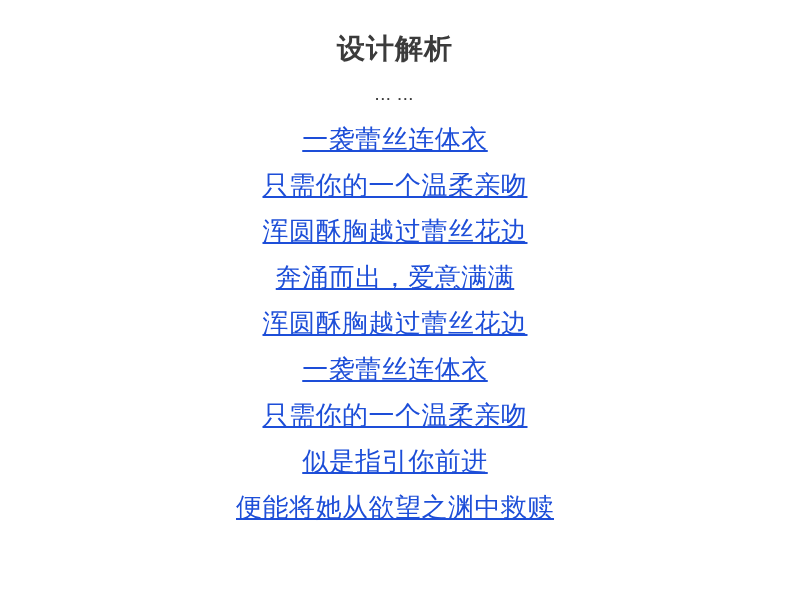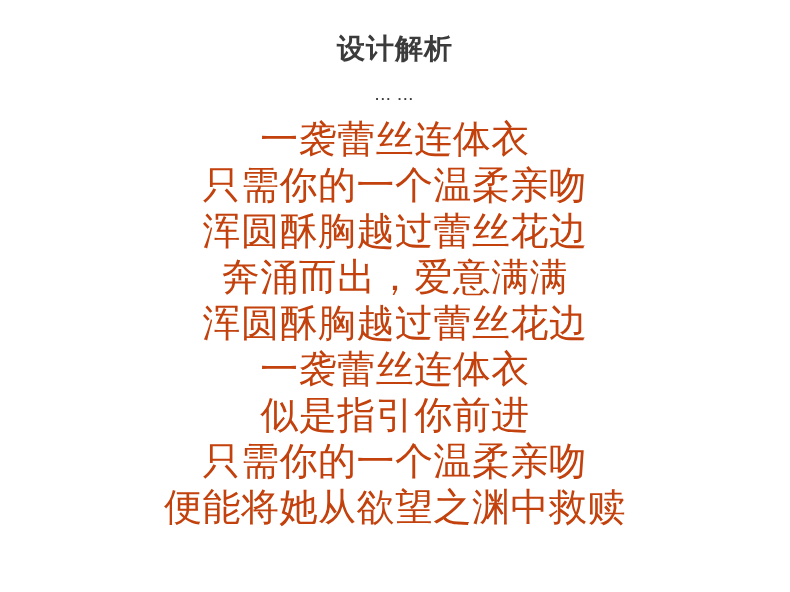--- a/index.html
+++ b/index.html
@@ -34,39 +34,40 @@
     line-height: 13px;
     font-weight: 700;
     letter-spacing: 2px;
     color: #3b3b3b;
   }
   .poem {
     margin-top: 14px;
   }
   .poem p {
     margin: 0;
-    font-size: 38px;
+    font-size: 26px;
     line-height: 46px;
     font-weight: 200;
-    color: #c2410c;
+    color: #1d4ed8;
     letter-spacing: 0.5px;
+    text-decoration: underline;
   }
 </style>
 </head>
 <body>
 
 <div class="page">
   <h1 class="title">设计解析</h1>
 
   <div class="dots">... ...</div>
 
   <div class="poem">
     <p>一袭蕾丝连体衣</p>
     <p>只需你的一个温柔亲吻</p>
     <p>浑圆酥胸越过蕾丝花边</p>
     <p>奔涌而出，爱意满满</p>
     <p>浑圆酥胸越过蕾丝花边</p>
     <p>一袭蕾丝连体衣</p>
+    <p>只需你的一个温柔亲吻</p>
     <p>似是指引你前进</p>
-    <p>只需你的一个温柔亲吻</p>
     <p>便能将她从欲望之渊中救赎</p>
   </div>
 </div>
 
 </body></html>

